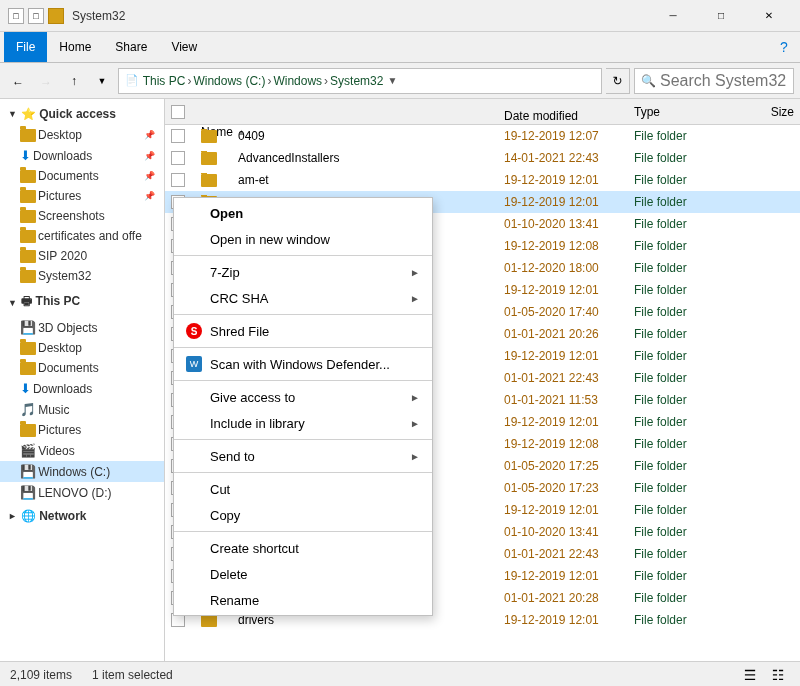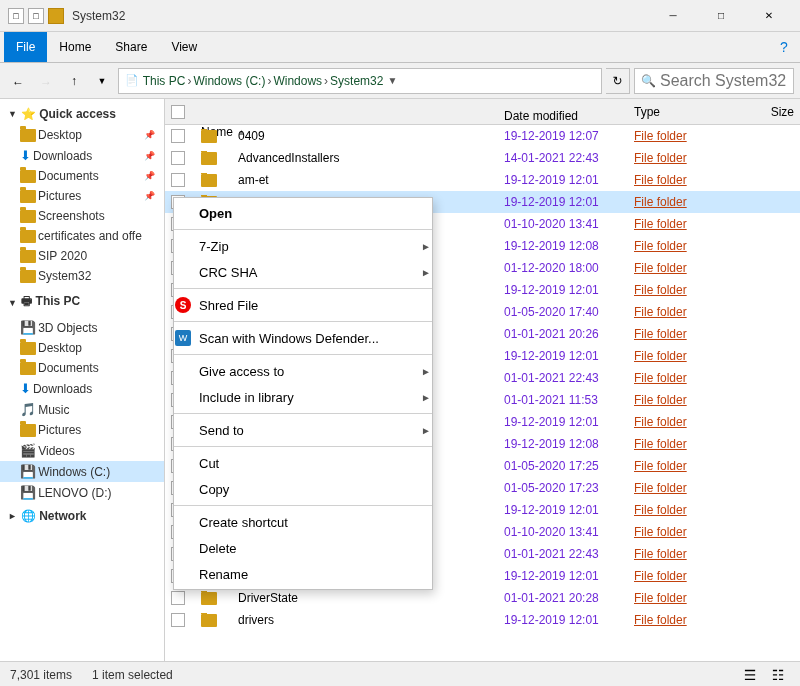--- a/index.html
+++ b/index.html
@@ -175,22 +175,22 @@
       display: flex;
       align-items: center;
       height: 22px;
       padding: 0 6px;
       cursor: pointer;
       font-size: 12px;
     }
     .file-row.selected { background: #cce8ff; }
     .file-row .col-check { width: 26px; }
     .file-row .col-name { flex: 1; display: flex; align-items: center; gap: 21px; padding: 0 4px; overflow: hidden; white-space: nowrap; }
-    .file-row .col-date { width: 130px; color: #6d28d9; }
-    .file-row .col-type { width: 100px; color: #c2410c; text-decoration: underline; }
+    .file-row .col-date { width: 130px; color: #a16207; }
+    .file-row .col-type { width: 100px; color: #14532d; }
     .file-row .col-size { width: 60px; text-align: right; color: #555; }
 
     
     .sidebar::-webkit-scrollbar, .file-list-body::-webkit-scrollbar { width: 8px; }
     .sidebar::-webkit-scrollbar-track, .file-list-body::-webkit-scrollbar-track { background: #f0f0f0; }
     .sidebar::-webkit-scrollbar-thumb, .file-list-body::-webkit-scrollbar-thumb { background: #c0c0c0; border-radius: 4px; }
 
     
     .context-menu {
       position: absolute;
@@ -198,21 +198,21 @@
       top: 197px;
       width: 260px;
       background: #fff;
       border: 1px solid #c0c0c0;
       box-shadow: 2px 4px 10px rgba(0,0,0,0.2);
       z-index: 100;
       padding: 2px 0;
       font-size: 13px;
     }
     .ctx-item {
-      padding: 5px 1px;
+      padding: 5px 12px;
       cursor: pointer;
       display: flex;
       align-items: center;
       gap: 8px;
       white-space: nowrap;
     }
     .ctx-item.bold { font-weight: 700; }
     .ctx-item .ctx-icon { width: 16px; height: 16px; display: flex; align-items: center; justify-content: center; flex-shrink: 0; }
     .ctx-item .ctx-arrow { margin-left: auto; font-size: 10px; color: #555; }
     .ctx-separator { height: 1px; background: #d0d0d0; margin: 3px 0; }
@@ -676,33 +676,37 @@
       <div class="col-date">19-12-2019 12:01</div>
       <div class="col-type">File folder</div>
       <div class="col-size"></div>
     </div>
       </div>
   </div>
 
 </div>
 
 <div class="status-bar">
-  <span>7,301 items</span>
+  <span>2,109 items</span>
   <span>1 item selected</span>
   <div style="margin-left:auto; display:flex; gap:4px;">
     <button class="nav-btn" style="font-size:14px;">☰</button>
     <button class="nav-btn" style="font-size:14px;">☷</button>
   </div>
 </div>
 
 <div class="context-menu" id="context-menu">
 <div class="ctx-item bold">
       <div class="ctx-icon"></div>
       <span>Open</span>
     </div>
+    <div class="ctx-item">
+      <div class="ctx-icon"></div>
+      <span>Open in new window</span>
+    </div>
     <div class="ctx-separator"></div>
     <div class="ctx-item">
       <div class="ctx-icon"></div>
       <span>7-Zip</span>
       <span class="ctx-arrow">►</span>
     </div>
     <div class="ctx-item">
       <div class="ctx-icon"></div>
       <span>CRC SHA</span>
       <span class="ctx-arrow">►</span>

